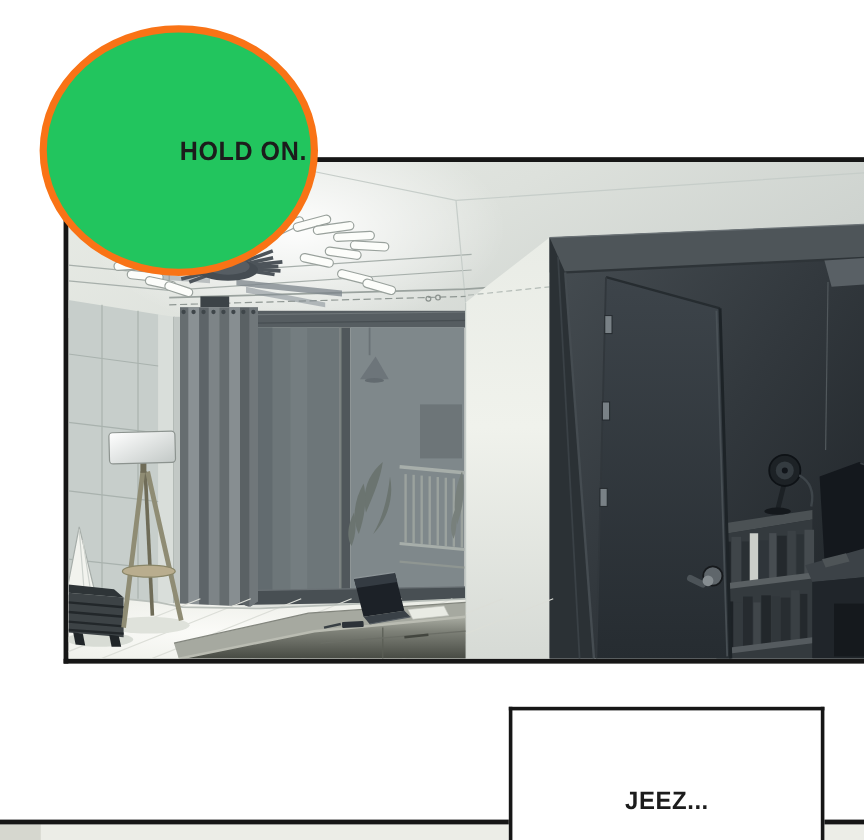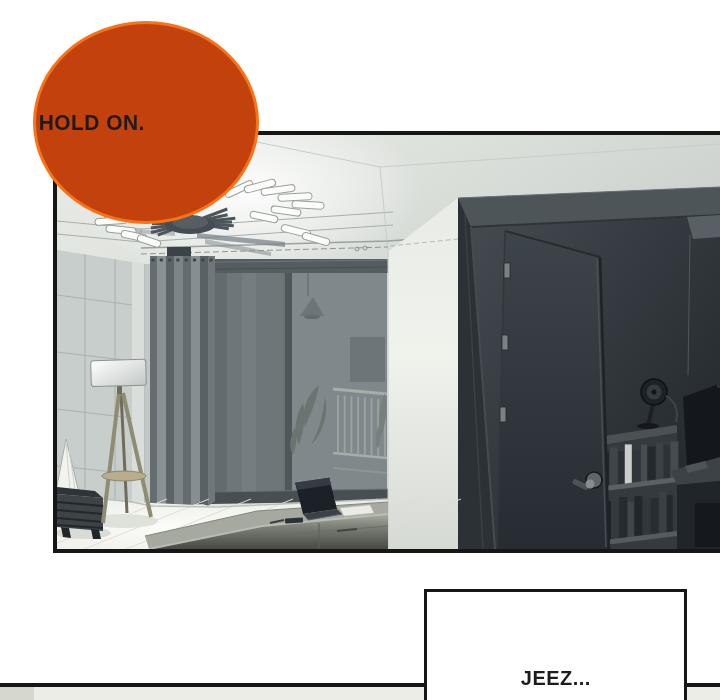--- a/index.html
+++ b/index.html
@@ -4,28 +4,28 @@
 <style>
   html,body{margin:0;padding:0;background:#fff;}
   .stage{position:relative;width:720px;height:700px;background:#ffffff;overflow:hidden;
          font-family:"Liberation Sans",sans-serif;}
   .panel{position:absolute;left:53px;top:131px;width:667px;height:422px;box-sizing:border-box;
          border:4px solid #161616;border-right:none;background:#dfe2dd;z-index:1;overflow:hidden;}
   .panel svg{display:block;width:663px;height:414px;}
   .nextline{position:absolute;left:0;top:683px;width:720px;height:4px;background:#161616;z-index:1;}
   .strip{position:absolute;left:0;top:687px;width:720px;height:13px;background:#ecede7;z-index:0;}
   .strip-patch{position:absolute;left:0;top:0;width:34px;height:13px;background:#d6d7cf;}
-  .bubble{position:absolute;left:33px;top:21px;width:220px;height:197px;background:#c2410c;
-          border:3px solid #f97316;border-radius:50%;z-index:3;
-          display:flex;align-items:center;justify-content:flex-start;}
+  .bubble{position:absolute;left:33px;top:21px;width:220px;height:197px;background:#22c55e;
+          border:6px solid #f97316;border-radius:50%;z-index:3;
+          display:flex;align-items:center;justify-content:flex-end;}
   .bubble span{font-size:22px;font-weight:700;color:#1c1c1c;letter-spacing:0.5px;
           display:inline-block;transform:scaleX(0.95);white-space:nowrap;}
   .jeez{position:absolute;left:424px;top:589px;width:263px;height:111px;box-sizing:border-box;
         background:#ffffff;border:3px solid #161616;border-bottom:none;z-index:2;
-        display:flex;align-items:flex-end;justify-content:center;padding-bottom:10px;}
+        display:flex;align-items:flex-end;justify-content:center;padding-bottom:20px;}
   .jeez span{font-size:21px;font-weight:700;color:#1c1c1c;letter-spacing:0.5px;
         display:inline-block;transform:scaleX(0.95);white-space:nowrap;}
 </style>
 </head>
 <body>
 
 <div class="stage">
 
   <div class="strip">
     <div class="strip-patch"></div>

